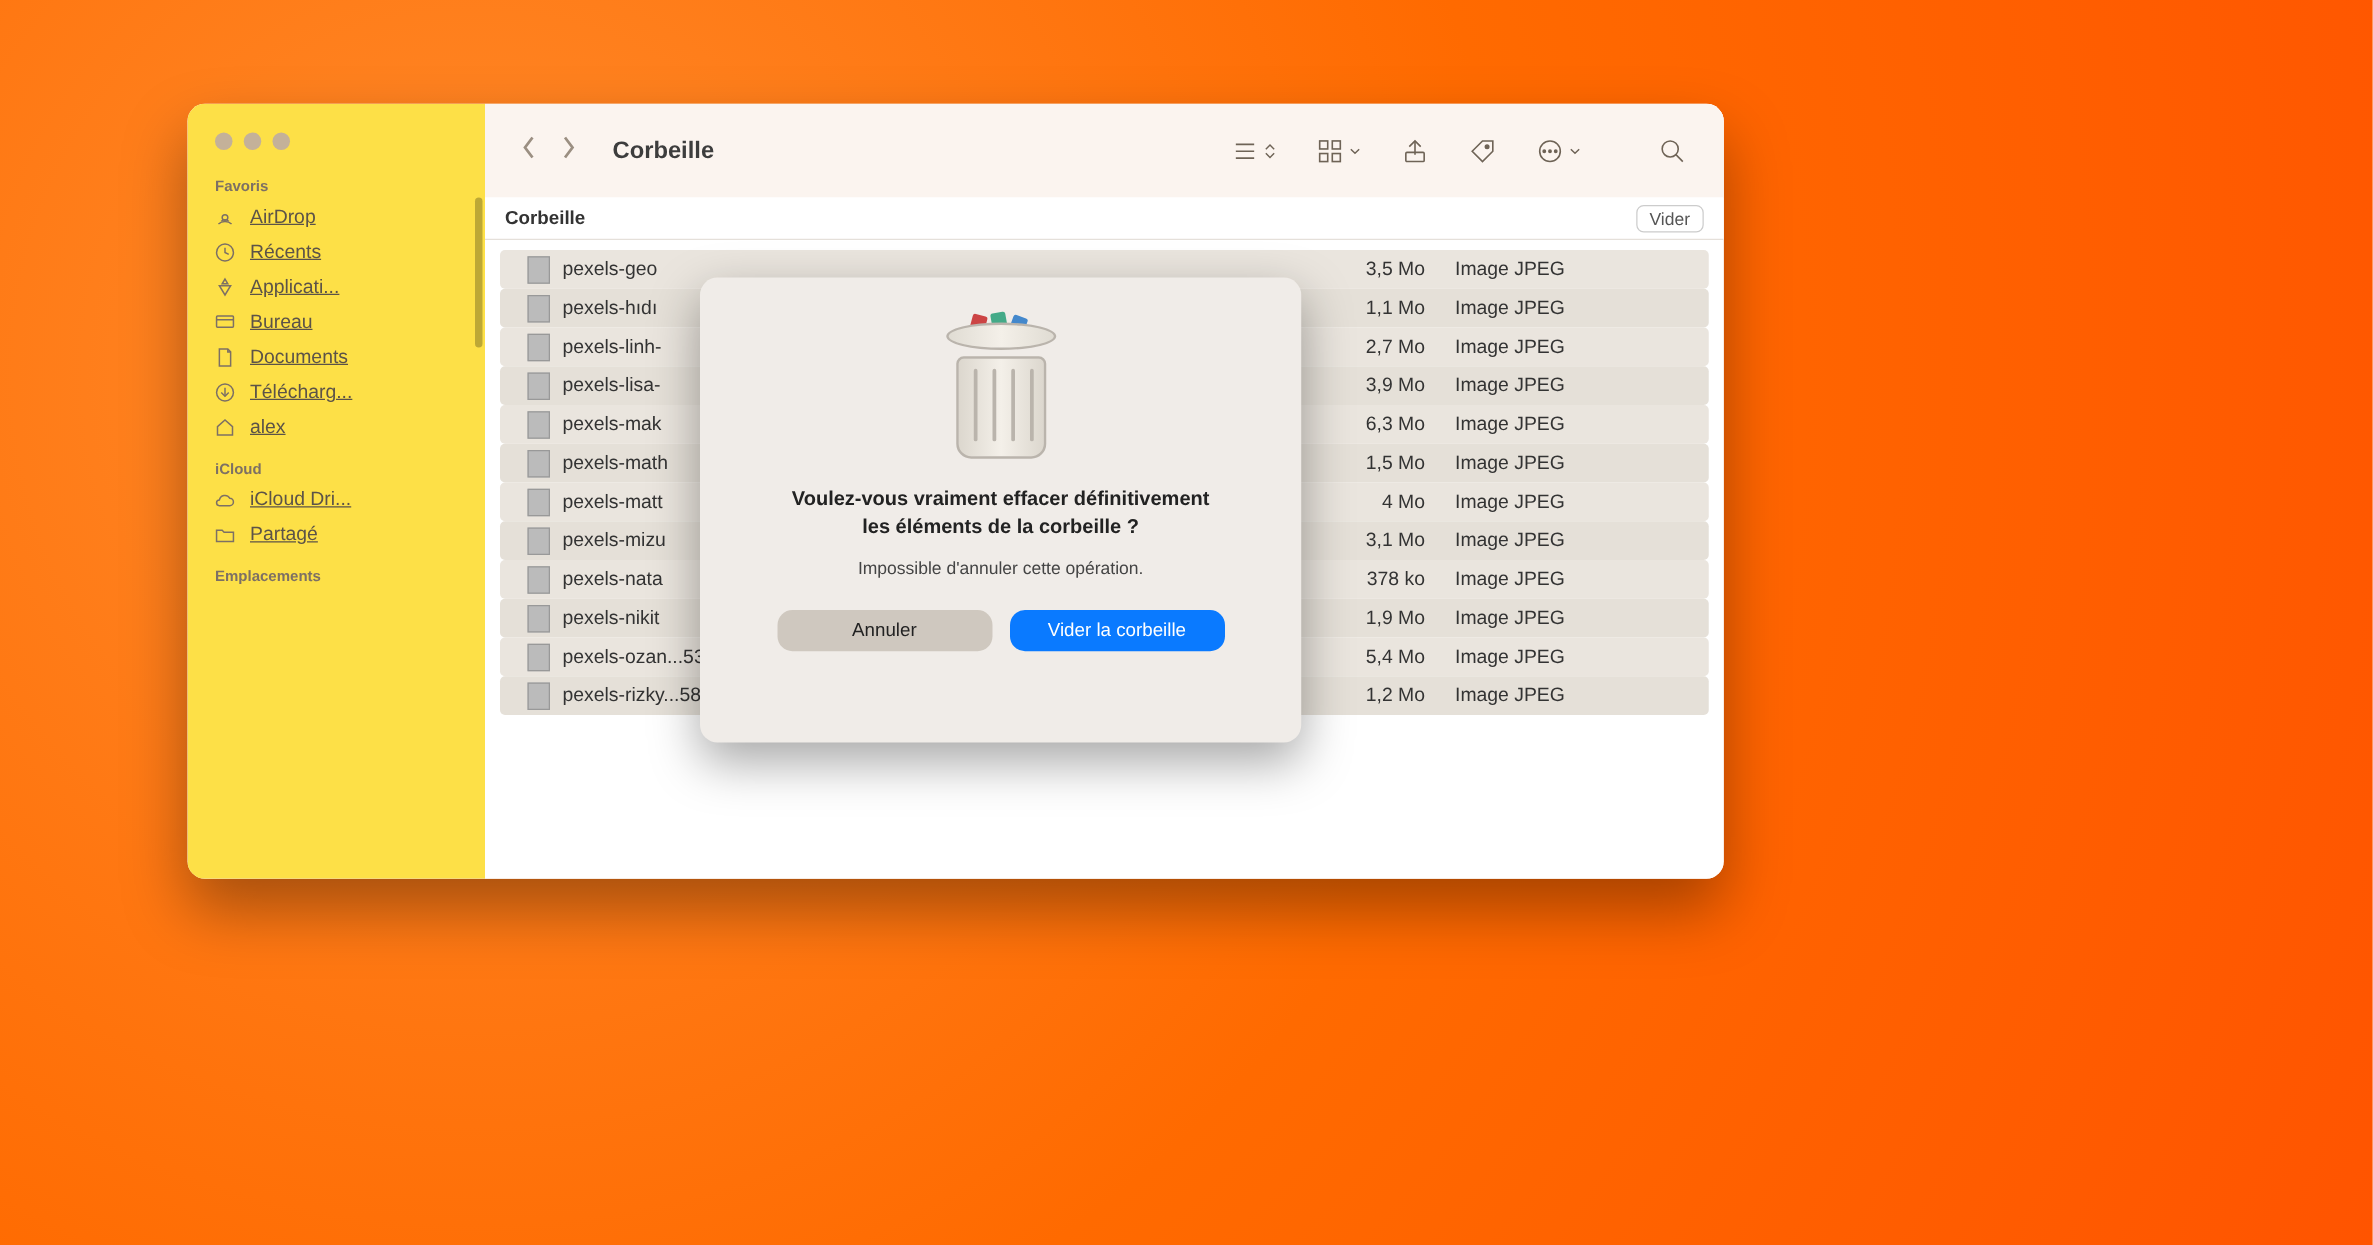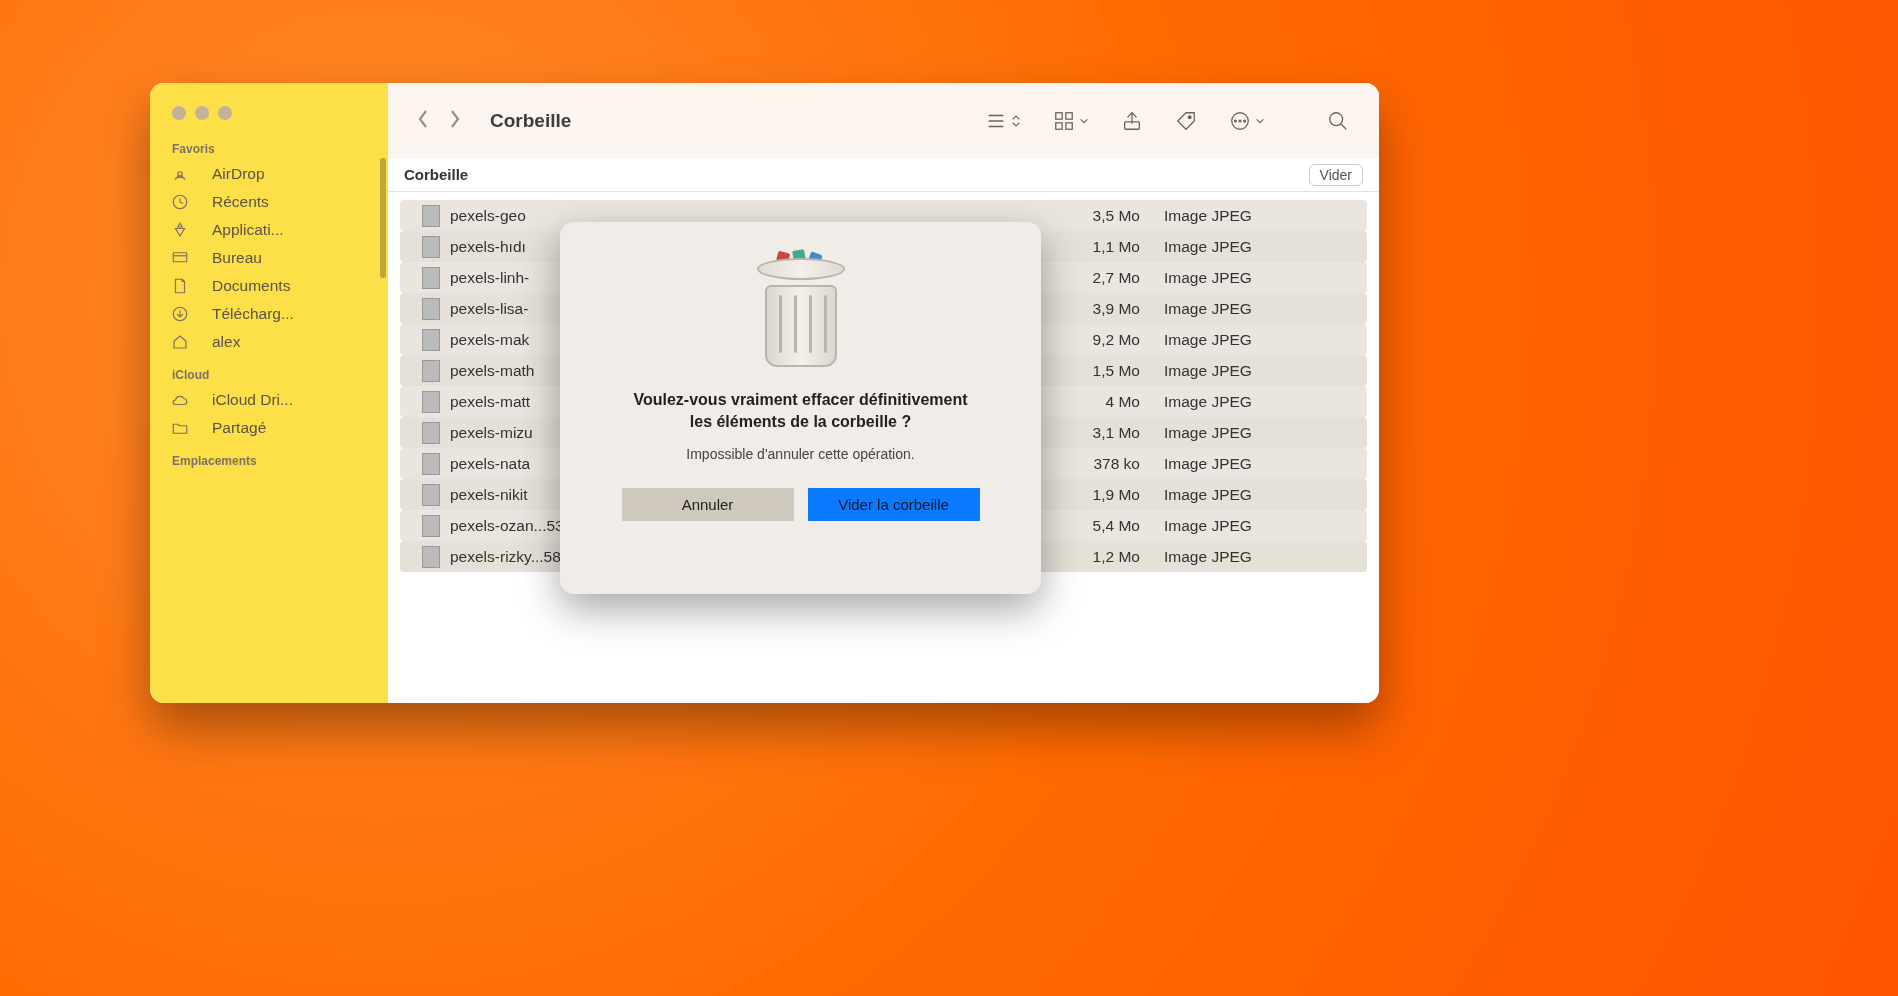--- a/index.html
+++ b/index.html
@@ -20,21 +20,21 @@
     width: 238px; background: #fde047; display: flex; flex-direction: column;
     padding-top: 5px; position: relative;
   }
   .scrollbar-track {
     position:absolute; right:2px; top:75px; width:6px; height:120px;
     background: rgba(0,0,0,0.25); border-radius:3px;
   }
   .traffic { display:flex; gap:9px; padding: 18px 0 10px 22px; }
   .tl { width:14px; height:14px; border-radius:50%; background:#c4b199; }
   .section-label { font-size:12px; color:#7d7064; font-weight:600; padding: 12px 0 4px 22px; }
-  .side-item { display:flex; align-items:center; gap:22px; padding: 5px 0 5px 20px; font-size:15.5px; color:#5c5348; }
+  .side-item { display:flex; align-items:center; gap:10px; padding: 5px 0 5px 20px; font-size:15.5px; color:#5c5348;text-decoration:underline; }
   .side-icon { width:20px; display:flex; align-items:center; justify-content:center; color:#7d7064; }
   .side-icon svg { width:18px; height:18px; stroke:#7d7064; fill:none; stroke-width:1.6; }
 
   .main { flex:1; display:flex; flex-direction:column; background:#fff; }
   .toolbar { height:75px; background:#fbf4ef; display:flex; align-items:center; padding: 0 18px; gap:8px; }
   .nav-arrows { display:flex; gap:18px; color:#9b8f82; padding-left:10px; }
   .nav-arrows svg { width:14px; height:20px; stroke:#9b8f82; fill:none; stroke-width:2.2; }
   .title { font-size:19px; font-weight:600; color:#3d3d3d; margin-left:20px; }
   .spacer { flex:1; }
   .tb-btn { display:flex; align-items:center; gap:4px; color:#6e6356; padding:0 12px; }
@@ -78,23 +78,23 @@
     background: linear-gradient(90deg, #e0dcd3, #f4f0e9, #e0dcd3);
   }
   .trash-stuff { position:absolute; top:-2px; left:24px; width:52px; height:16px; }
   .trash-stuff span{position:absolute;width:12px;height:12px;border-radius:2px;}
   .trash-stuff span:nth-child(1){background:#c44;left:2px;top:2px;transform:rotate(15deg);}
   .trash-stuff span:nth-child(2){background:#4a8;left:18px;top:0;transform:rotate(-10deg);}
   .trash-stuff span:nth-child(3){background:#48c;left:34px;top:3px;transform:rotate(20deg);}
   .dialog-title { font-size:16px; font-weight:700; color:#222; margin-top:22px; line-height:1.35; max-width:360px; }
   .dialog-sub { font-size:14px; color:#444; margin-top:14px; }
   .dialog-btns { display:flex; gap:14px; margin-top:26px; }
-  .btn { font-size:15px; padding:8px 0; width:172px; border-radius:0; border:none; cursor:pointer; }
+  .btn { font-size:15px; padding:8px 0; width:172px; border-radius:12px; border:none; cursor:pointer; }
   .btn-cancel { background:#cfc8bf; color:#222; }
-  .btn-confirm { background:#0a7aff; color:#0f172a; }
+  .btn-confirm { background:#0a7aff; color:#ffffff; }
 </style>
 </head>
 <body>
 
 <div class="wallpaper"></div>
 
 <div class="window">
   <div class="sidebar">
     <div class="traffic">
       <div class="tl"></div>
@@ -292,21 +292,21 @@
           <div class="thumb"></div>
           <div class="r-name">pexels-lisa-</div>
           <div class="r-date"></div>
           <div class="r-size">3,9 Mo</div>
           <div class="r-type">Image JPEG</div>
         </div>
         <div class="row">
           <div class="thumb"></div>
           <div class="r-name">pexels-mak</div>
           <div class="r-date"></div>
-          <div class="r-size">9,2 Mo</div>
+          <div class="r-size">6,3 Mo</div>
           <div class="r-type">Image JPEG</div>
         </div>
         <div class="row">
           <div class="thumb"></div>
           <div class="r-name">pexels-math</div>
           <div class="r-date"></div>
           <div class="r-size">1,5 Mo</div>
           <div class="r-type">Image JPEG</div>
         </div>
         <div class="row">

